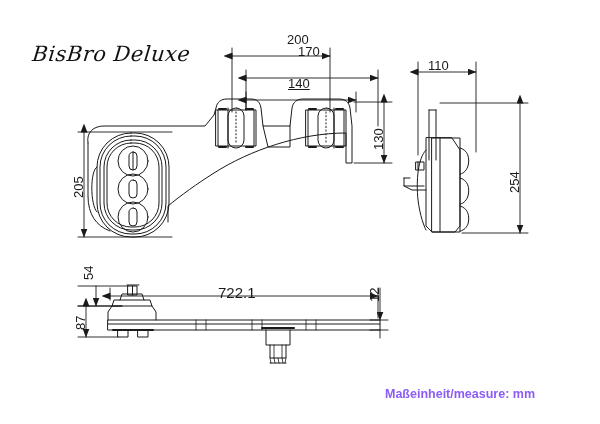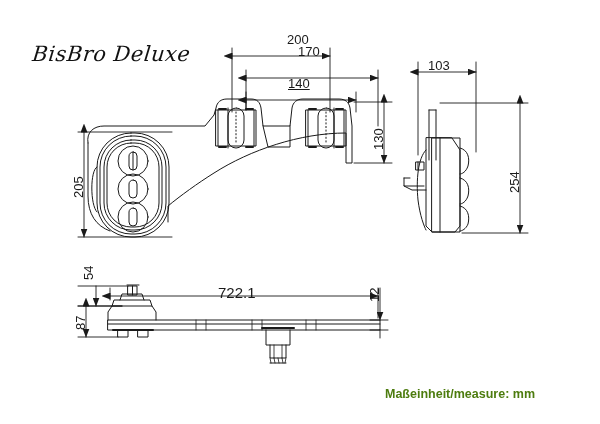--- a/index.html
+++ b/index.html
@@ -7,21 +7,21 @@
        font-family:"Liberation Sans",sans-serif;color:#000;}
 
   #drawing{position:absolute;left:0;top:0;width:600px;height:424px;}
 
   .brand{position:absolute;left:32px;top:42px;width:180px;height:34px;
          font-family:"DejaVu Serif",serif;font-style:italic;
          font-size:21px;color:#111;white-space:nowrap;
          letter-spacing:.5px;transform:skewX(-6deg);}
 
   .footer{position:absolute;left:385px;top:387px;
-          font-size:12.5px;font-weight:bold;color:#4d7c0f;white-space:nowrap;}
+          font-size:12.5px;font-weight:bold;color:#8b5cf6;white-space:nowrap;}
 
   .dim{position:absolute;font-size:13px;color:#1a1a1a;
        white-space:nowrap;line-height:1;}
   .dim.vert{transform:rotate(-90deg);transform-origin:left top;}
 </style>
 </head>
 <body>
 
 <div>
 
@@ -236,21 +236,21 @@
     </g>
   </svg>
 
   <div class="brand">BisBro Deluxe</div>
 
   <div class="dim" style="left:270px;top:33px;margin-left:17px;">200</div>
   <div class="dim" style="left:298px;top:45px;">170</div>
   <div class="dim" style="left:288px;top:77px;text-decoration:underline;">140</div>
   <div class="dim vert" style="left:372px;top:150px;">130</div>
   <div class="dim vert" style="left:72px;top:198px;">205</div>
-  <div class="dim" style="left:428px;top:59px;">103</div>
+  <div class="dim" style="left:428px;top:59px;">110</div>
   <div class="dim vert" style="left:508px;top:193px;">254</div>
   <div class="dim vert" style="left:82px;top:280px;">54</div>
   <div class="dim vert" style="left:74px;top:330px;">87</div>
   <div class="dim" style="left:218px;top:285px;font-size:15px;">722.1</div>
   <div class="dim vert" style="left:368px;top:302px;">12</div>
 
   <div class="footer">Maßeinheit/measure: mm</div>
 
 </div>
 

